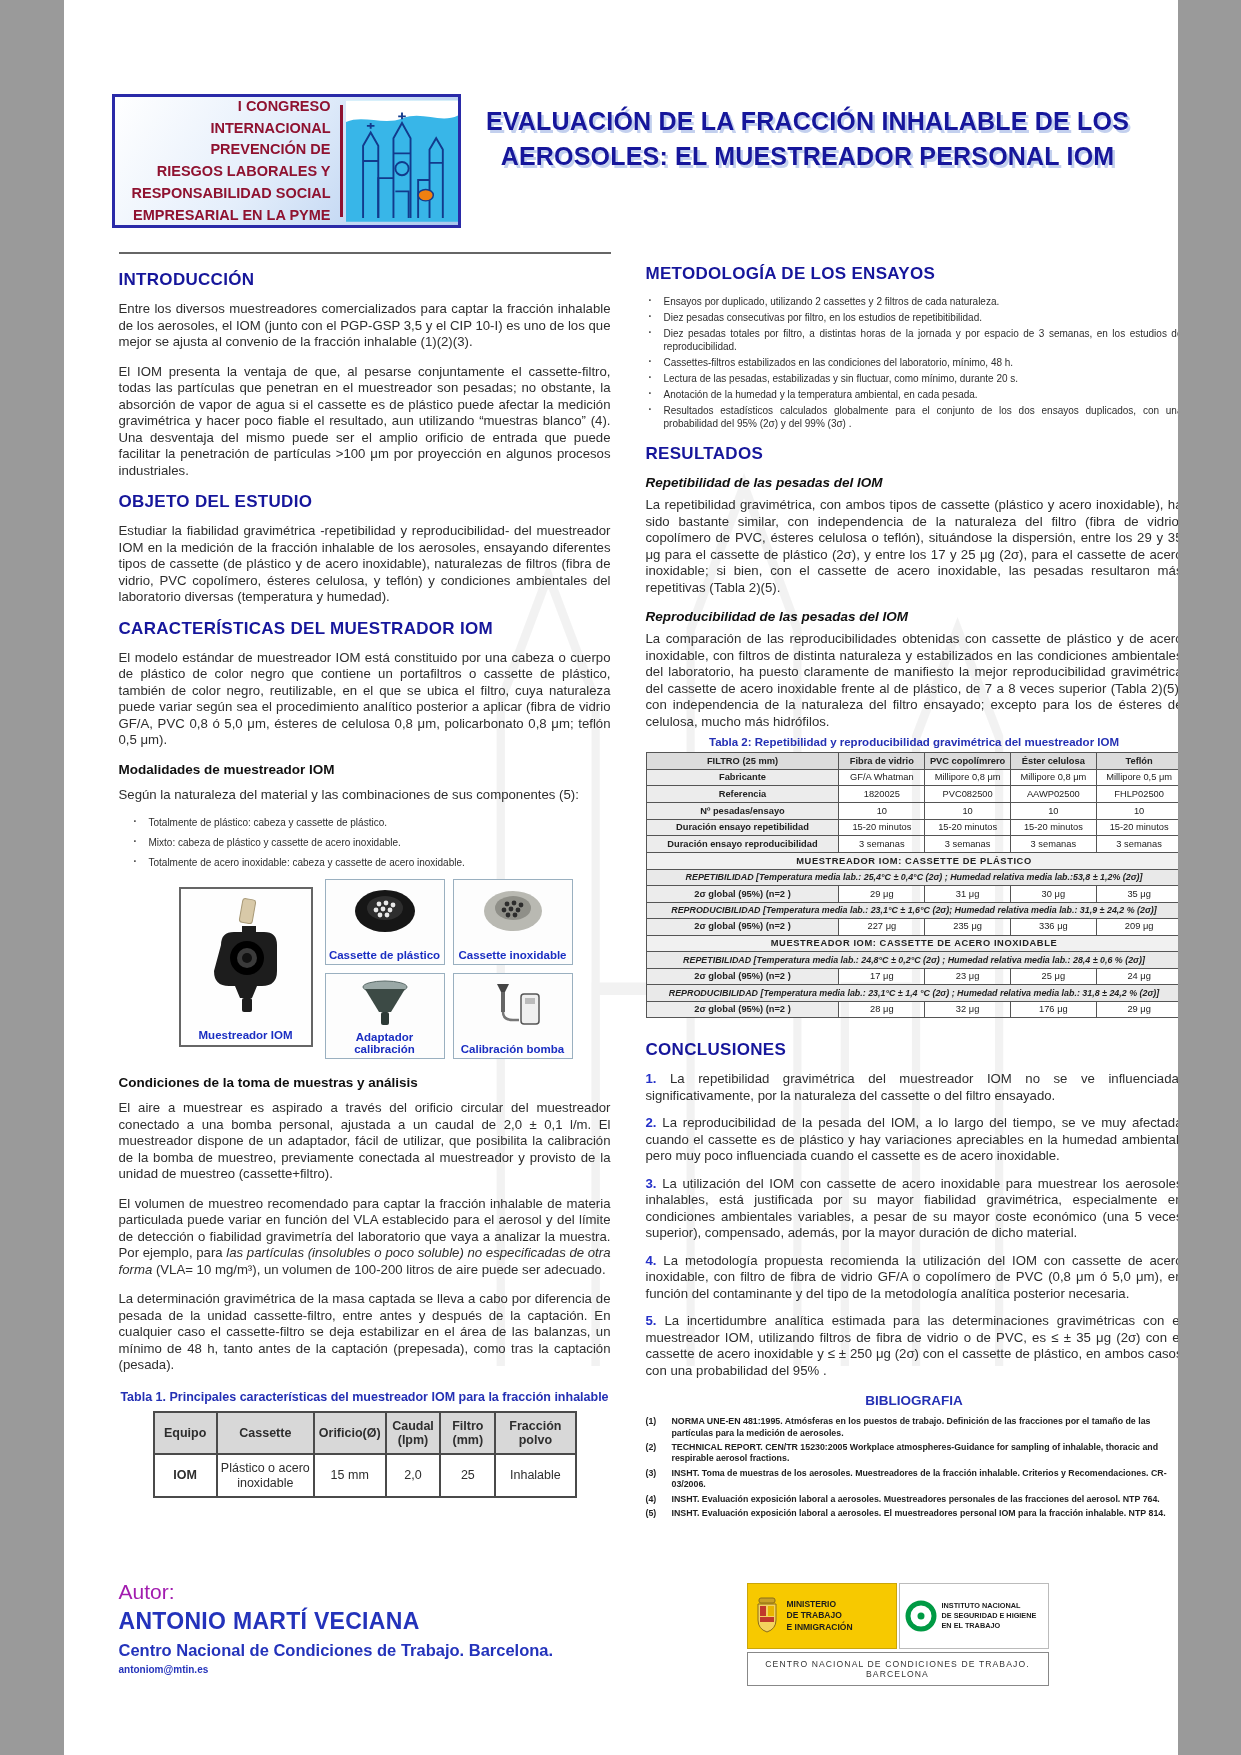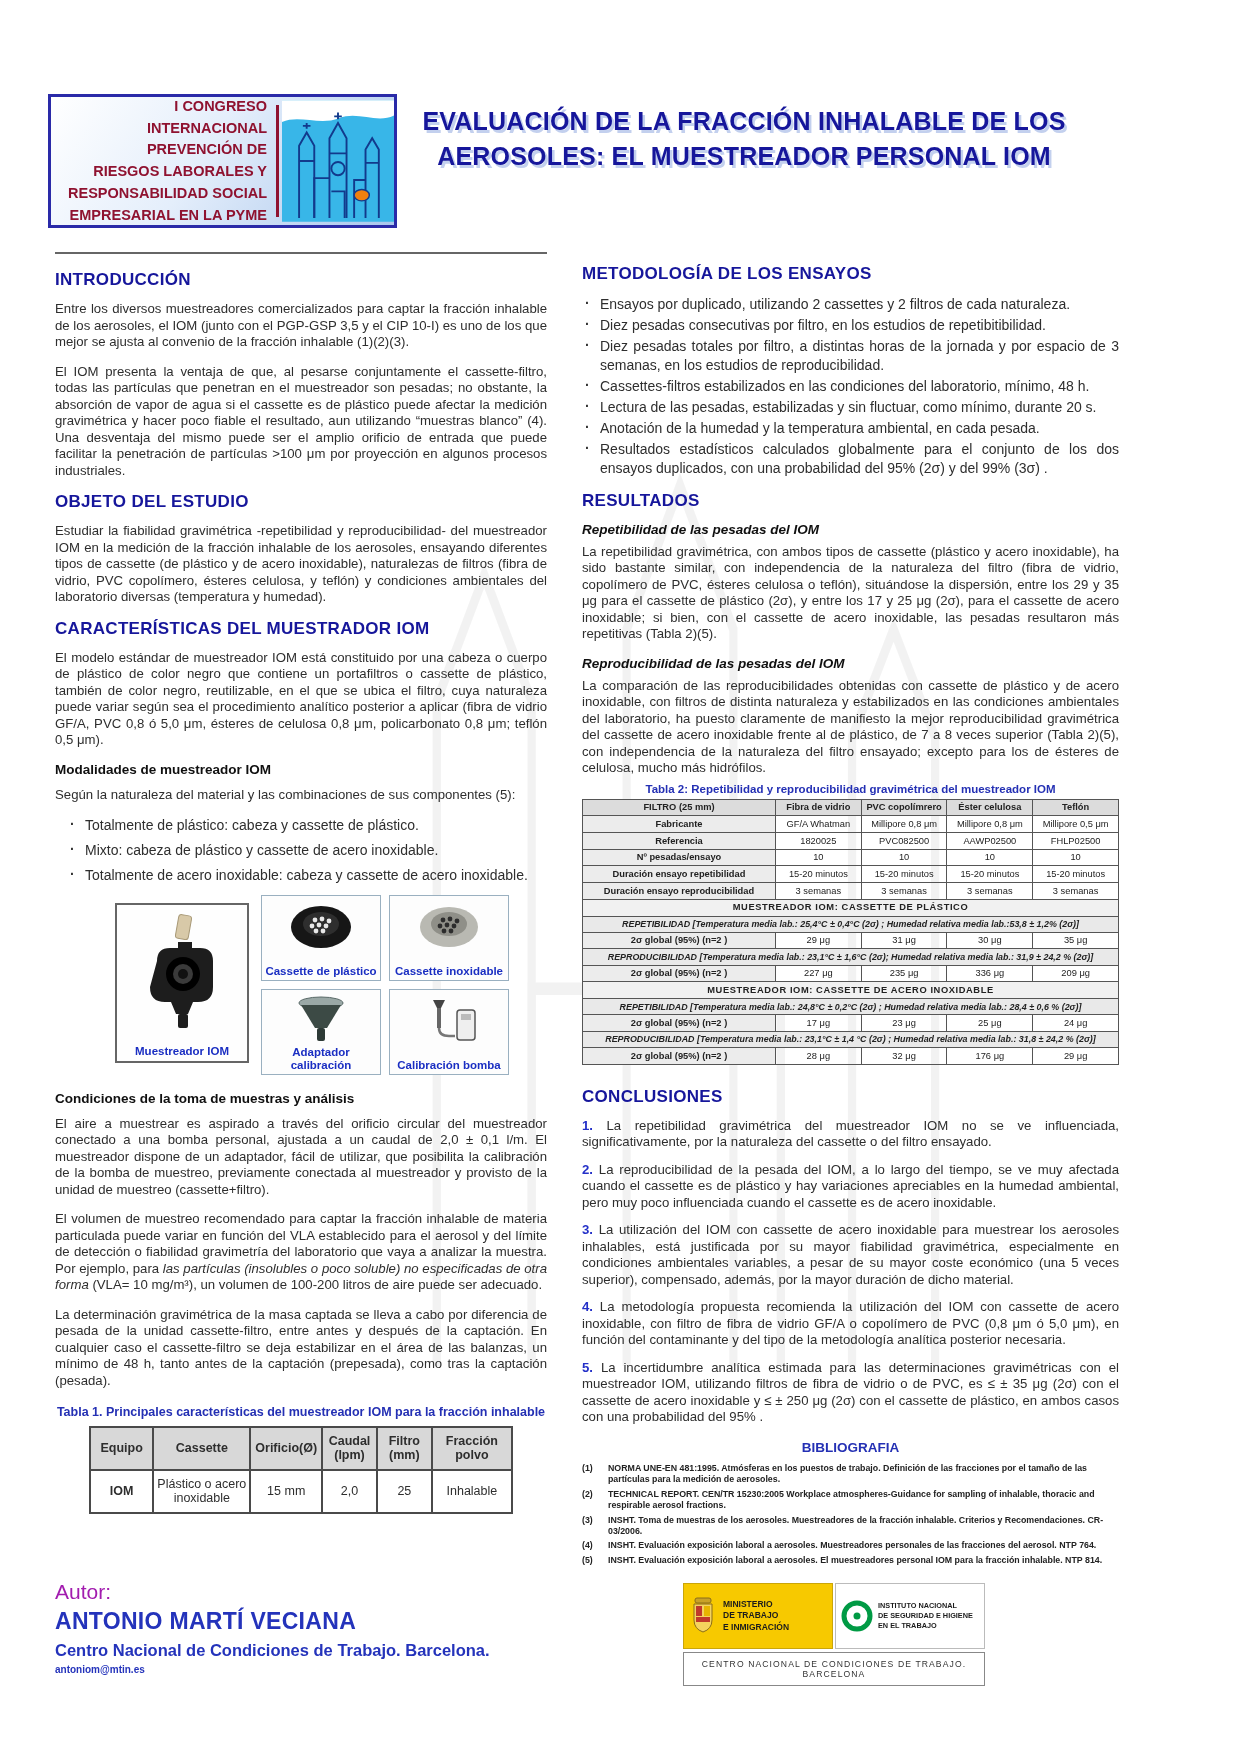--- a/index.html
+++ b/index.html
@@ -1,36 +1,36 @@
 <!DOCTYPE html>
 <html><head>
 <meta charset="utf-8">
 <style>
   html,body{margin:0;padding:0;background:#9a9a9a;}
-  .poster{position:relative;width:1241px;height:1755px;margin:0 auto;background:#ffffff;
+  .poster{position:relative;width:1114px;height:1755px;margin:0 auto;background:#ffffff;
           font-family:"Liberation Sans",sans-serif;overflow:hidden;color:#2e2e2e;}
   
   .watermark{position:absolute;left:330px;top:270px;width:700px;height:1150px;opacity:.05;pointer-events:none;}
   
   .congress-box{position:absolute;left:48px;top:94px;width:349px;height:134px;border:3px solid #2a2aa8;
     background:linear-gradient(125deg,#ffffff 0%,#e4eefb 45%,#a9c6ec 100%);display:flex;align-items:center;box-sizing:border-box;}
   .congress-text{flex:1;text-align:right;color:#8f1230;font-weight:bold;font-size:14.5px;line-height:1.5;padding-right:9px;}
   .congress-divider{width:3px;height:112px;background:#8f1230;}
   .cathedral-wrap{width:112px;height:126px;margin-left:3px;}
   .main-title{position:absolute;left:408px;top:104px;width:672px;text-align:center;color:#16169b;font-weight:bold;
     font-size:25px;line-height:1.4;text-shadow:2.5px 2.5px 0 #c3d0ee;letter-spacing:.2px;}
   
   .col{position:absolute;top:252px;}
   .col-l{left:55px;width:492px;border-top:2px solid #666;padding-top:4px;}
   .col-r{left:582px;width:537px;}
   h2.sec{color:#16169b;font-size:17px;font-weight:bold;margin:12px 0 11px;letter-spacing:.3px;}
   p.body{font-size:13.2px;text-align:justify;line-height:1.25;margin:0 0 13px;}
   h3.sub{font-size:13.5px;font-weight:bold;color:#101010;margin:6px 0 10px;}
   ul.dots{list-style:none;margin:0 0 8px;padding:0 0 0 30px;}
-  ul.dots li{font-size:14px;line-height:1.3;margin-bottom:7px;position:relative;text-align:justify;}
+  ul.dots li{font-size:10px;line-height:1.3;margin-bottom:7px;position:relative;text-align:justify;}
   ul.dots li::before{content:"·";position:absolute;left:-15px;top:-1px;font-weight:bold;color:#333;}
   ul.dots-tight li{margin-bottom:3px;}
   
   .figs{display:flex;gap:12px;margin:10px 0 16px 60px;}
   .fig-main{width:134px;height:160px;border:2px solid #666;background:#fefefe;display:flex;flex-direction:column;
     align-items:center;justify-content:space-between;padding:6px 3px 4px;box-sizing:border-box;margin-top:8px;}
   .fig-grid{display:grid;grid-template-columns:120px 120px;grid-auto-rows:86px;gap:8px;}
   .fig{border:1px solid #9ab0c0;background:#fdfdfd;display:flex;flex-direction:column;align-items:center;
     justify-content:space-between;padding:4px 2px 3px;box-sizing:border-box;}
   .fig-label{color:#1a2ec2;font-weight:bold;font-size:11.5px;text-align:center;line-height:1.05;}

